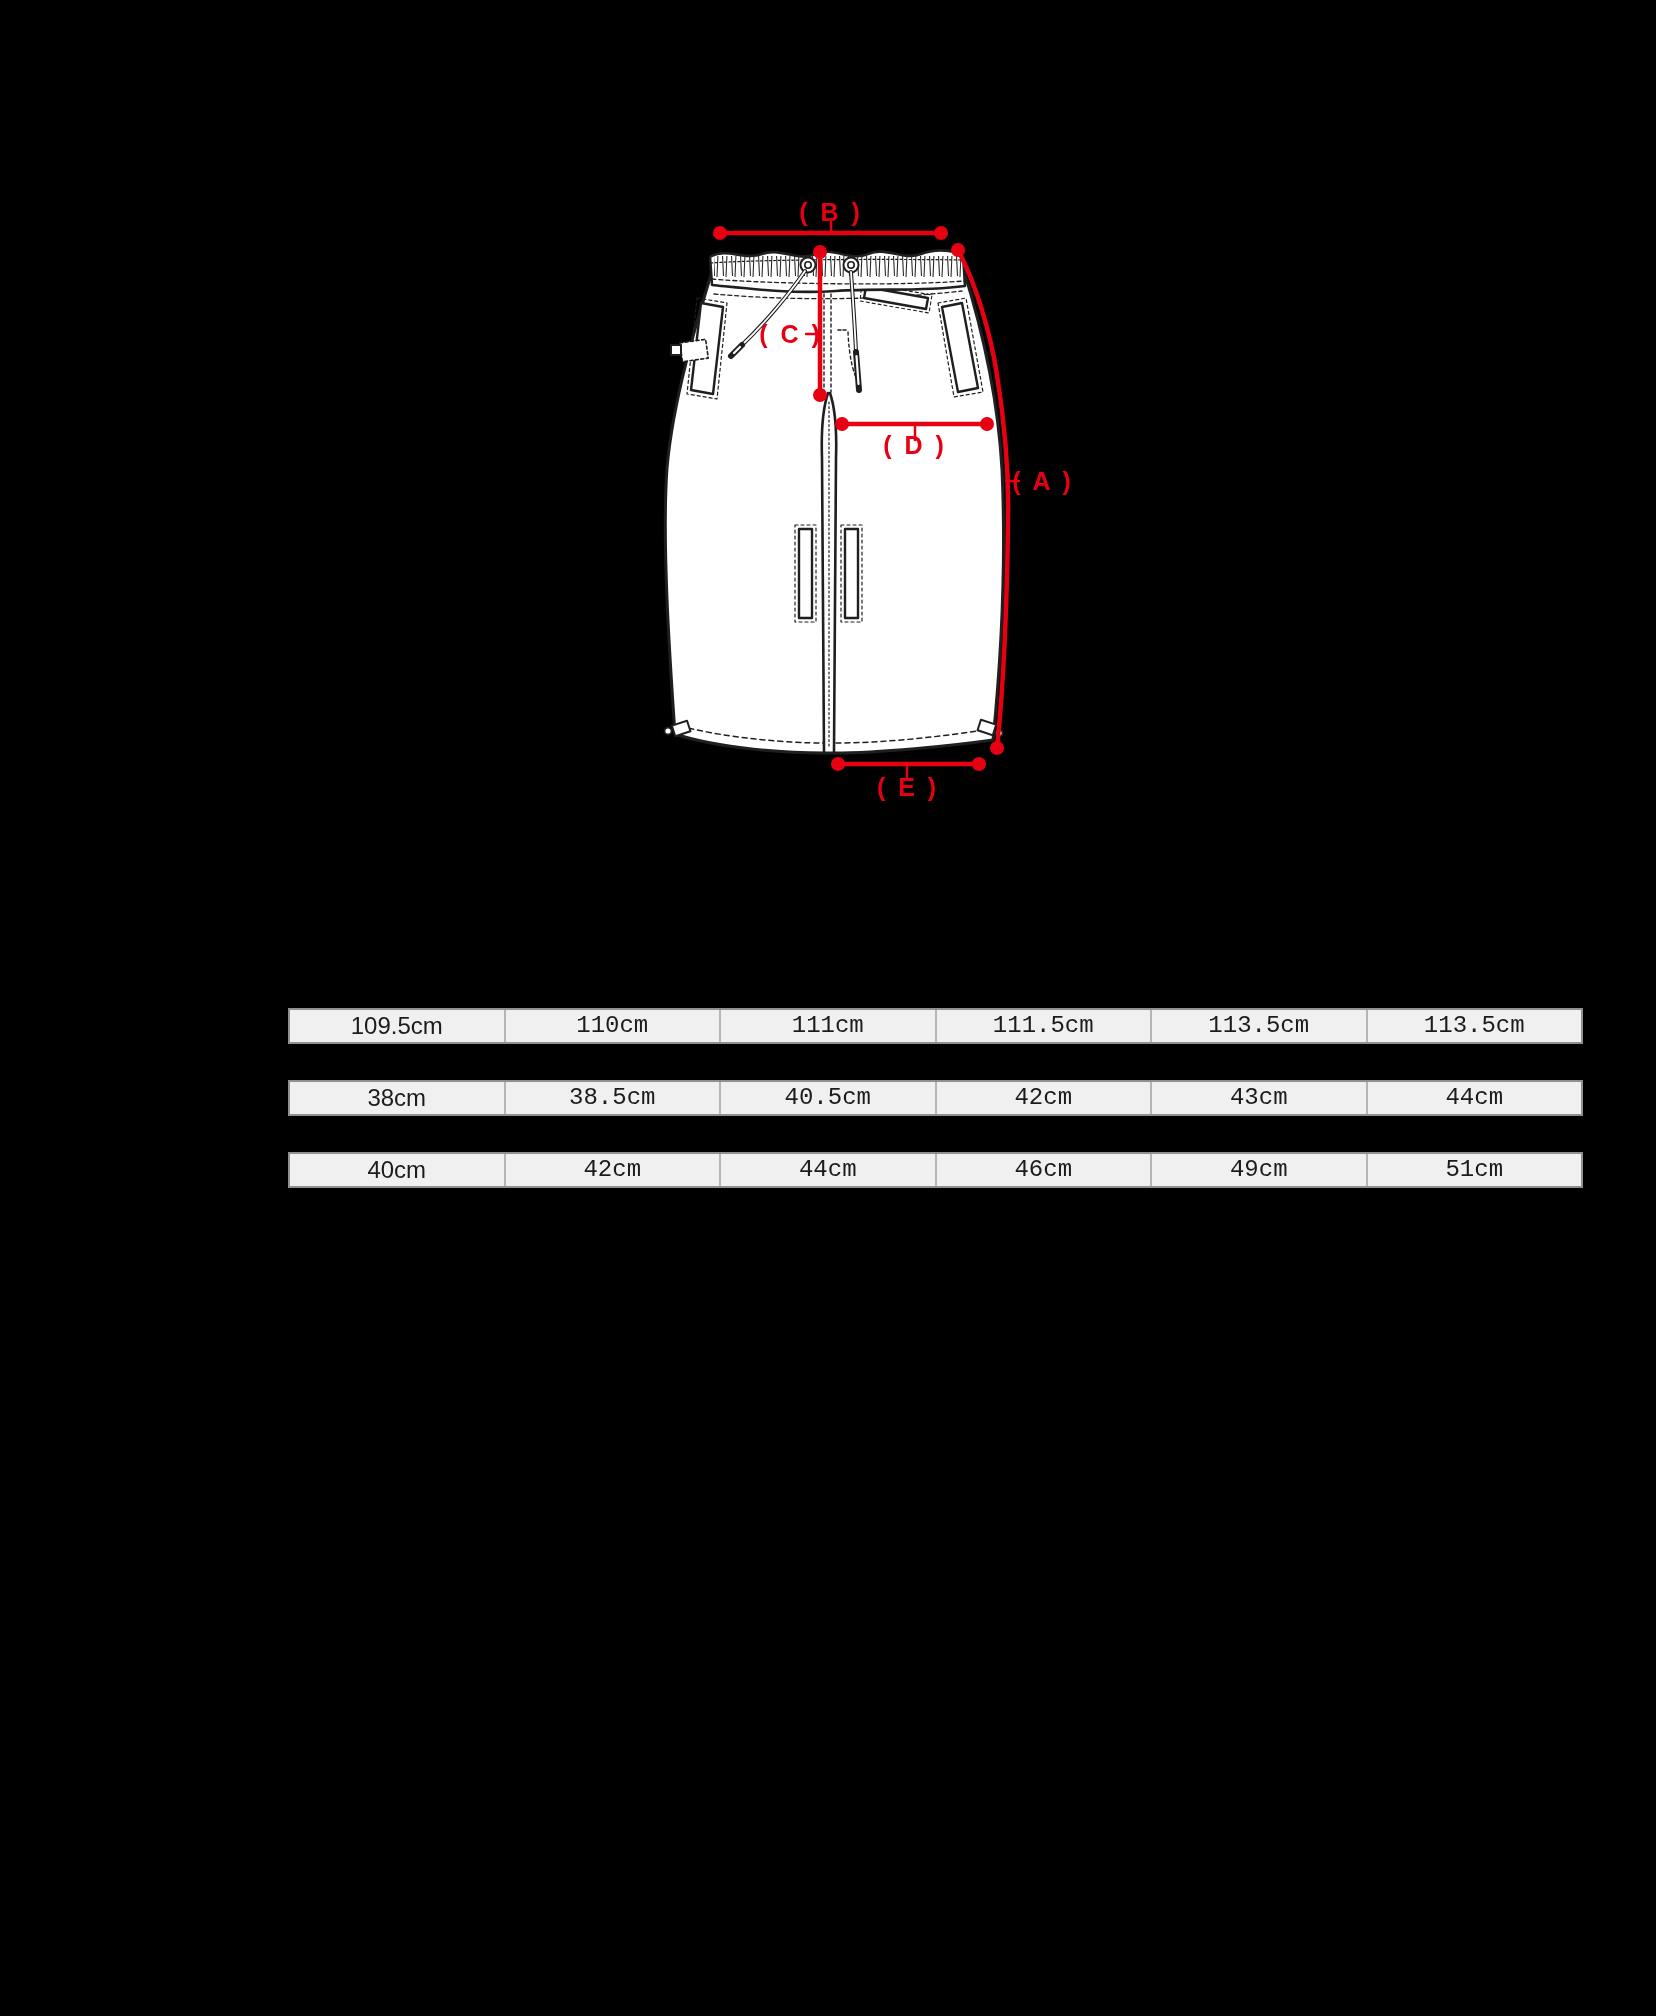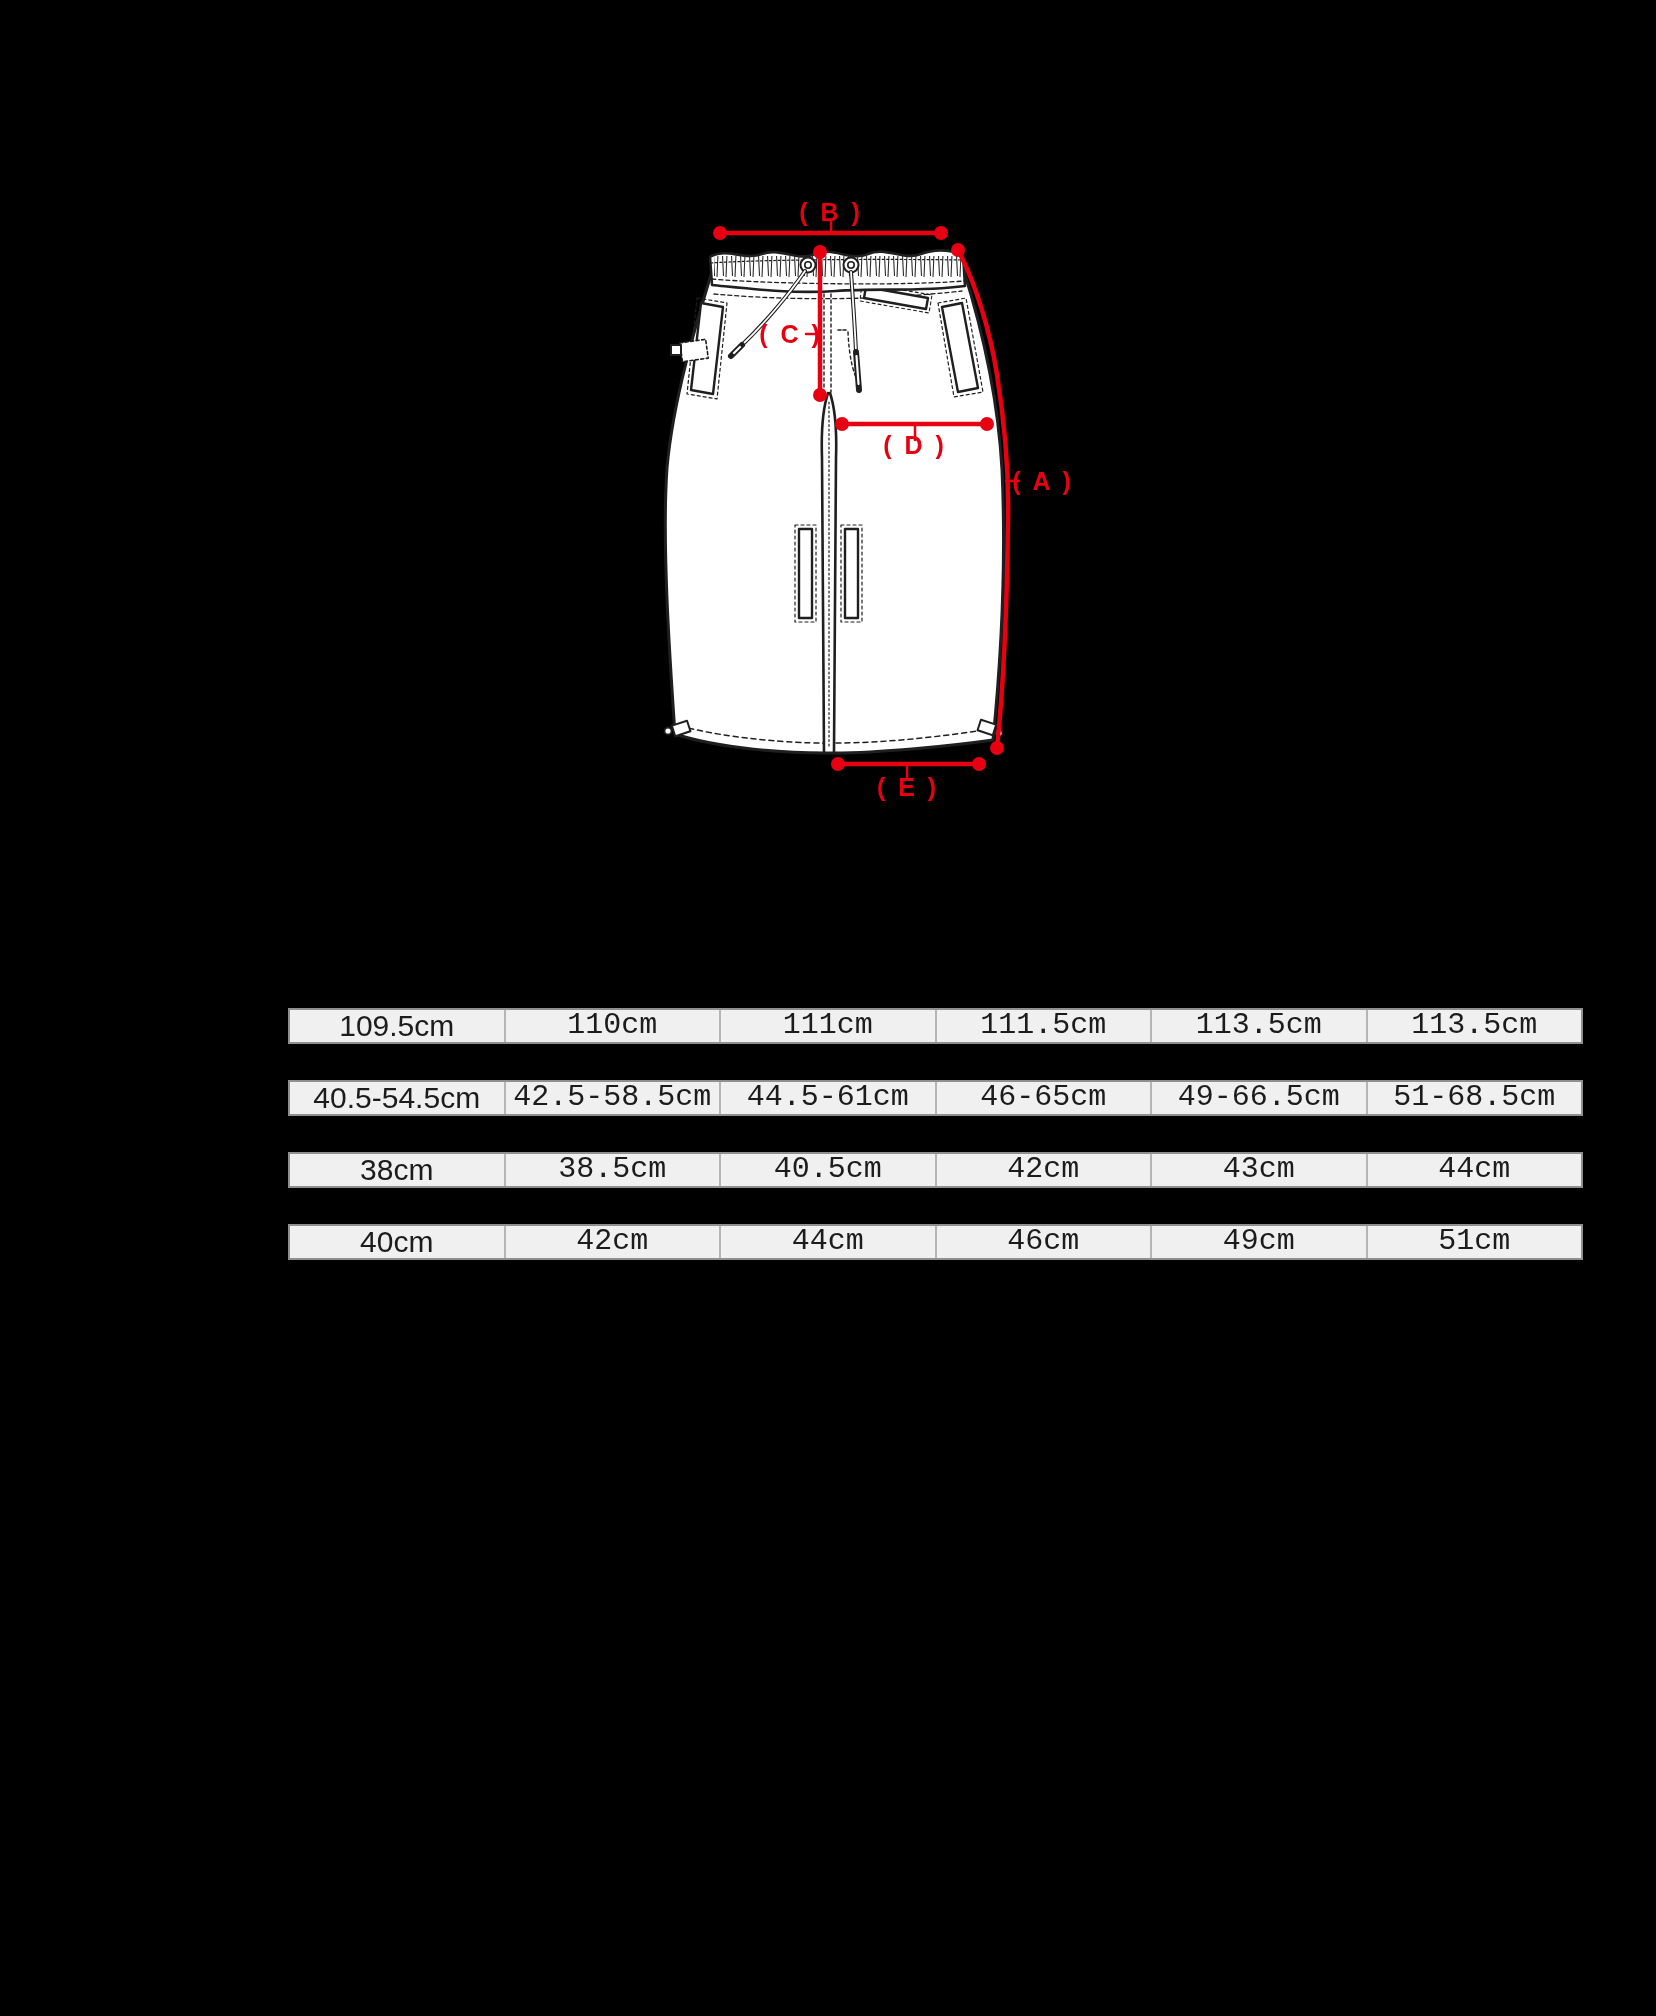--- a/index.html
+++ b/index.html
@@ -13,21 +13,21 @@
     position:absolute;transform:translate(-50%,-50%);
     color:#e60012;font-size:25px;font-weight:700;letter-spacing:3px;
     white-space:nowrap;line-height:1;
   }
   .size-table{position:absolute;left:288px;top:1008px;width:1295px;}
   .trow{
     display:flex;height:36px;margin-bottom:36px;
     background:#f0f0f0;border:2px solid #8f8f8f;box-sizing:border-box;
   }
   .tcell{
-    flex:1 1 0;text-align:center;line-height:31px;font-size:30px;
+    flex:1 1 0;text-align:center;line-height:31px;font-size:24px;
     color:#1c1c1c;overflow:hidden;box-sizing:border-box;
   }
   .tcell + .tcell{border-left:2px solid #b5b5b5;font-family:Liberation Mono, monospace;}
 </style>
 </head>
 <body>
 
 <div class="stage">
 
   <svg width="1656" height="2016" viewBox="0 0 1656 2016">
@@ -168,28 +168,20 @@
   <div class="size-table">
     <div class="trow">
       <div class="tcell">109.5cm</div>
       <div class="tcell">110cm</div>
       <div class="tcell">111cm</div>
       <div class="tcell">111.5cm</div>
       <div class="tcell">113.5cm</div>
       <div class="tcell">113.5cm</div>
     </div>
     <div class="trow">
-      <div class="tcell">40.5-54.5cm</div>
-      <div class="tcell">42.5-58.5cm</div>
-      <div class="tcell">44.5-61cm</div>
-      <div class="tcell">46-65cm</div>
-      <div class="tcell">49-66.5cm</div>
-      <div class="tcell">51-68.5cm</div>
-    </div>
-    <div class="trow">
       <div class="tcell">38cm</div>
       <div class="tcell">38.5cm</div>
       <div class="tcell">40.5cm</div>
       <div class="tcell">42cm</div>
       <div class="tcell">43cm</div>
       <div class="tcell">44cm</div>
     </div>
     <div class="trow">
       <div class="tcell">40cm</div>
       <div class="tcell">42cm</div>

